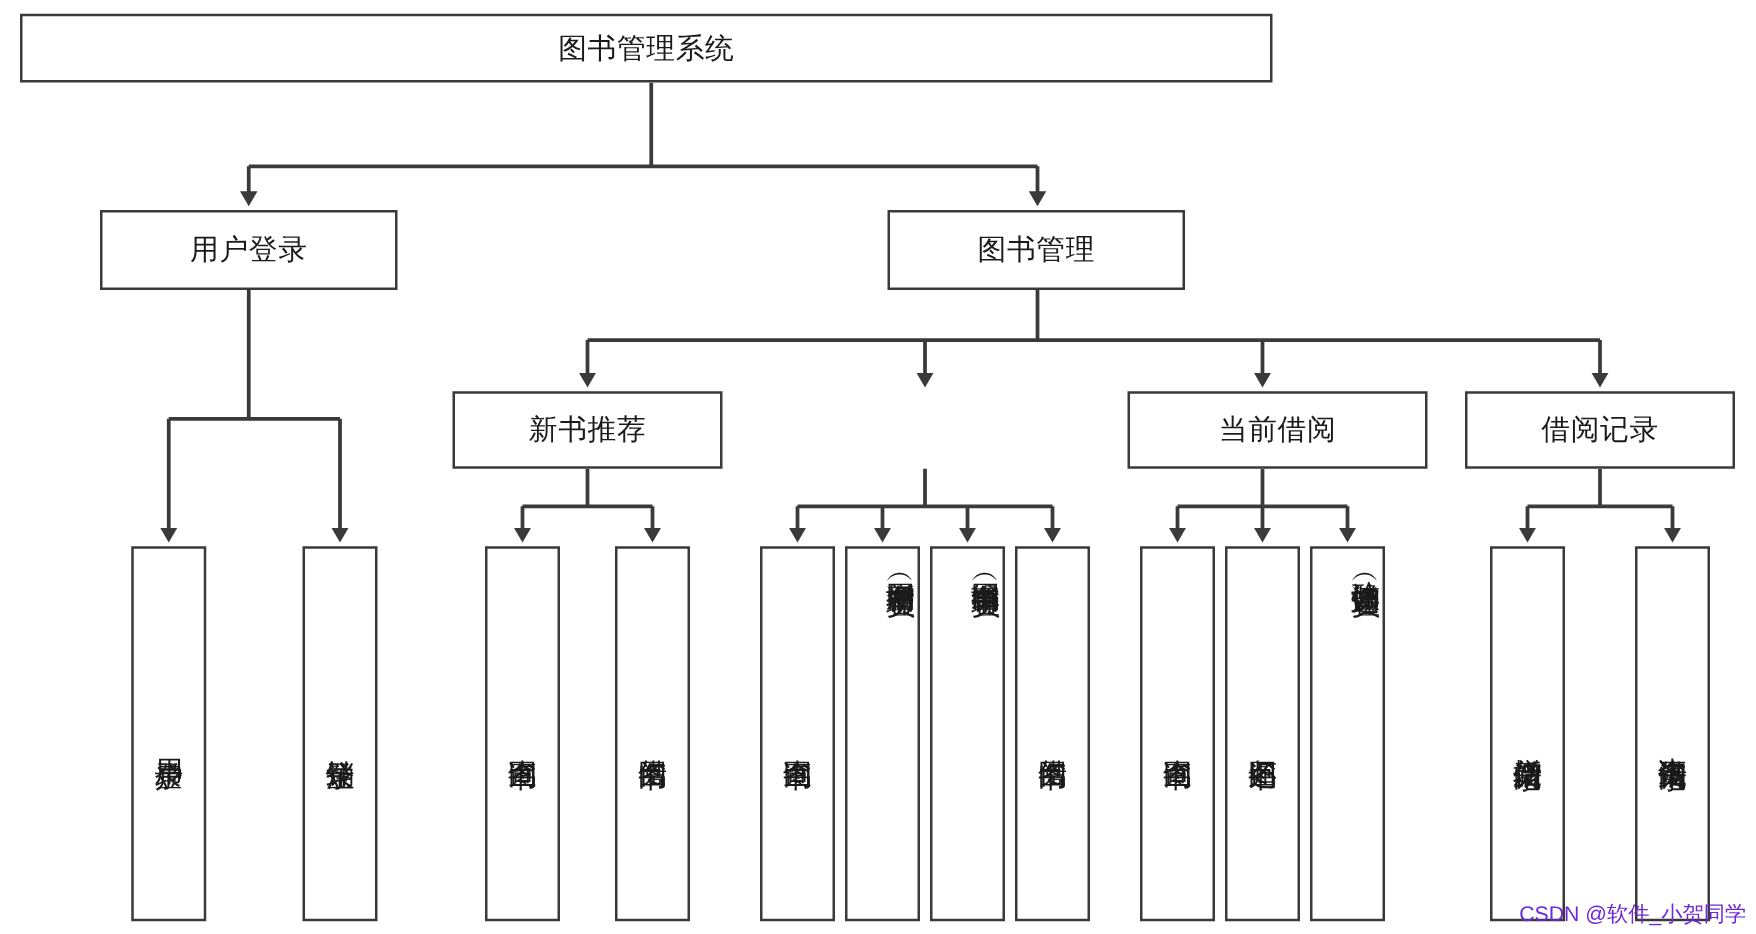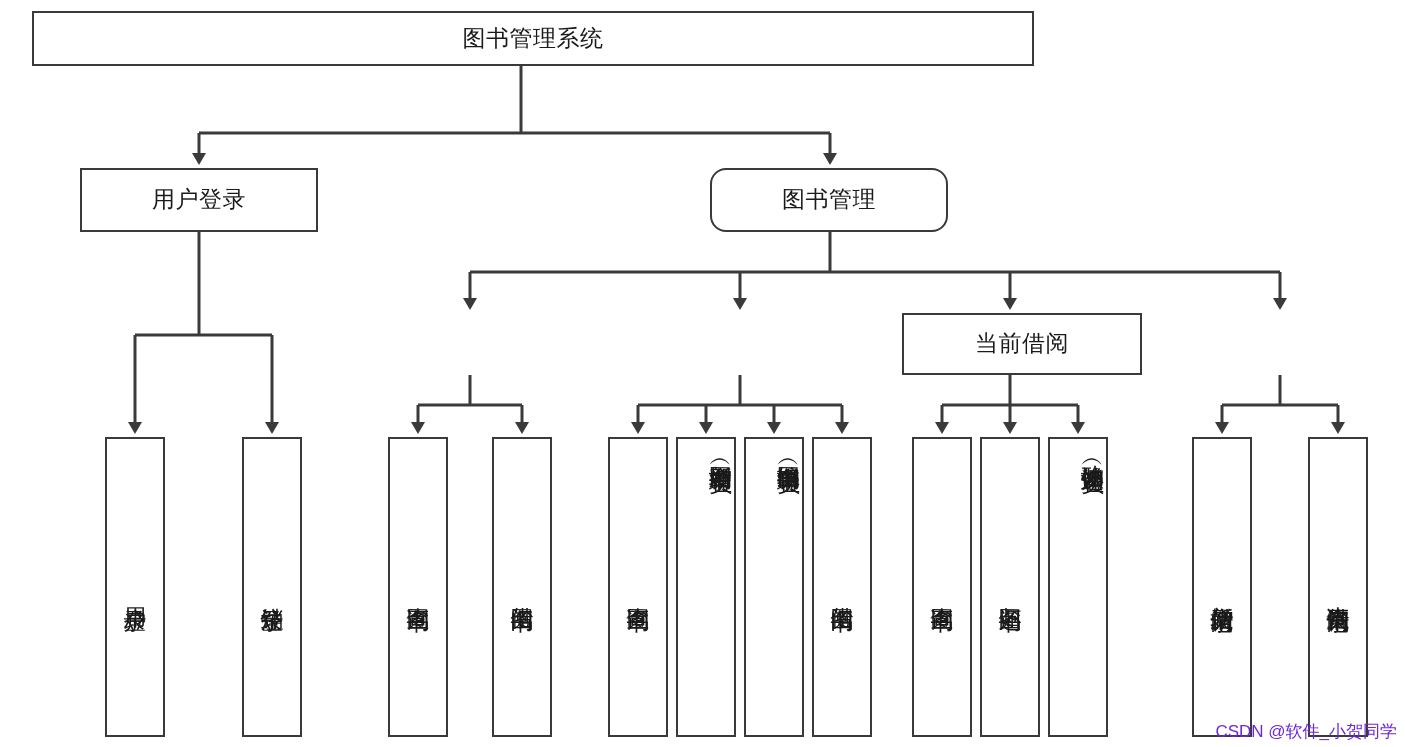--- a/index.html
+++ b/index.html
@@ -122,34 +122,40 @@
       <path d="M1010,405 L1010,423" marker-end="url(#arrow)"></path>
       <path d="M1078,405 L1078,423" marker-end="url(#arrow)"></path>
 
       <path d="M1280,375 L1280,405"></path>
       <path d="M1222,405 L1338,405"></path>
       <path d="M1222,405 L1222,423" marker-end="url(#arrow)"></path>
       <path d="M1338,405 L1338,423" marker-end="url(#arrow)"></path>
     </g>
   </svg>
 
-  <div class="node h" style="left:32px; top:11px; width:1002px; height:55px;">
+  <div class="node h" style="left:16px; top:11px; width:1002px; height:55px;">
     <span>图书管理系统</span>
   </div>
 
   <div class="node h" style="left:80px; top:168px; width:238px; height:64px;">
     <span>用户登录</span>
   </div>
-  <div class="node h" style="left:710px; top:168px; width:238px; height:64px;border-radius:16px;">
+  <div class="node h" style="left:710px; top:168px; width:238px; height:64px;">
     <span>图书管理</span>
   </div>
 
+  <div class="node h" style="left:362px; top:313px; width:216px; height:62px;">
+    <span>新书推荐</span>
+  </div>
   <div class="node h" style="left:902px; top:313px; width:240px; height:62px;">
     <span>当前借阅</span>
   </div>
+  <div class="node h" style="left:1172px; top:313px; width:216px; height:62px;">
+    <span>借阅记录</span>
+  </div>
 
   <div class="node v center-v" style="left:105px; top:437px; width:60px; height:300px;">
     <span class="vtxt">用户登录</span>
   </div>
   <div class="node v center-v" style="left:242px; top:437px; width:60px; height:300px;">
     <span class="vtxt">注销登录</span>
   </div>
 
   <div class="node v center-v" style="left:388px; top:437px; width:60px; height:300px;">
     <span class="vtxt">查询图书</span>

